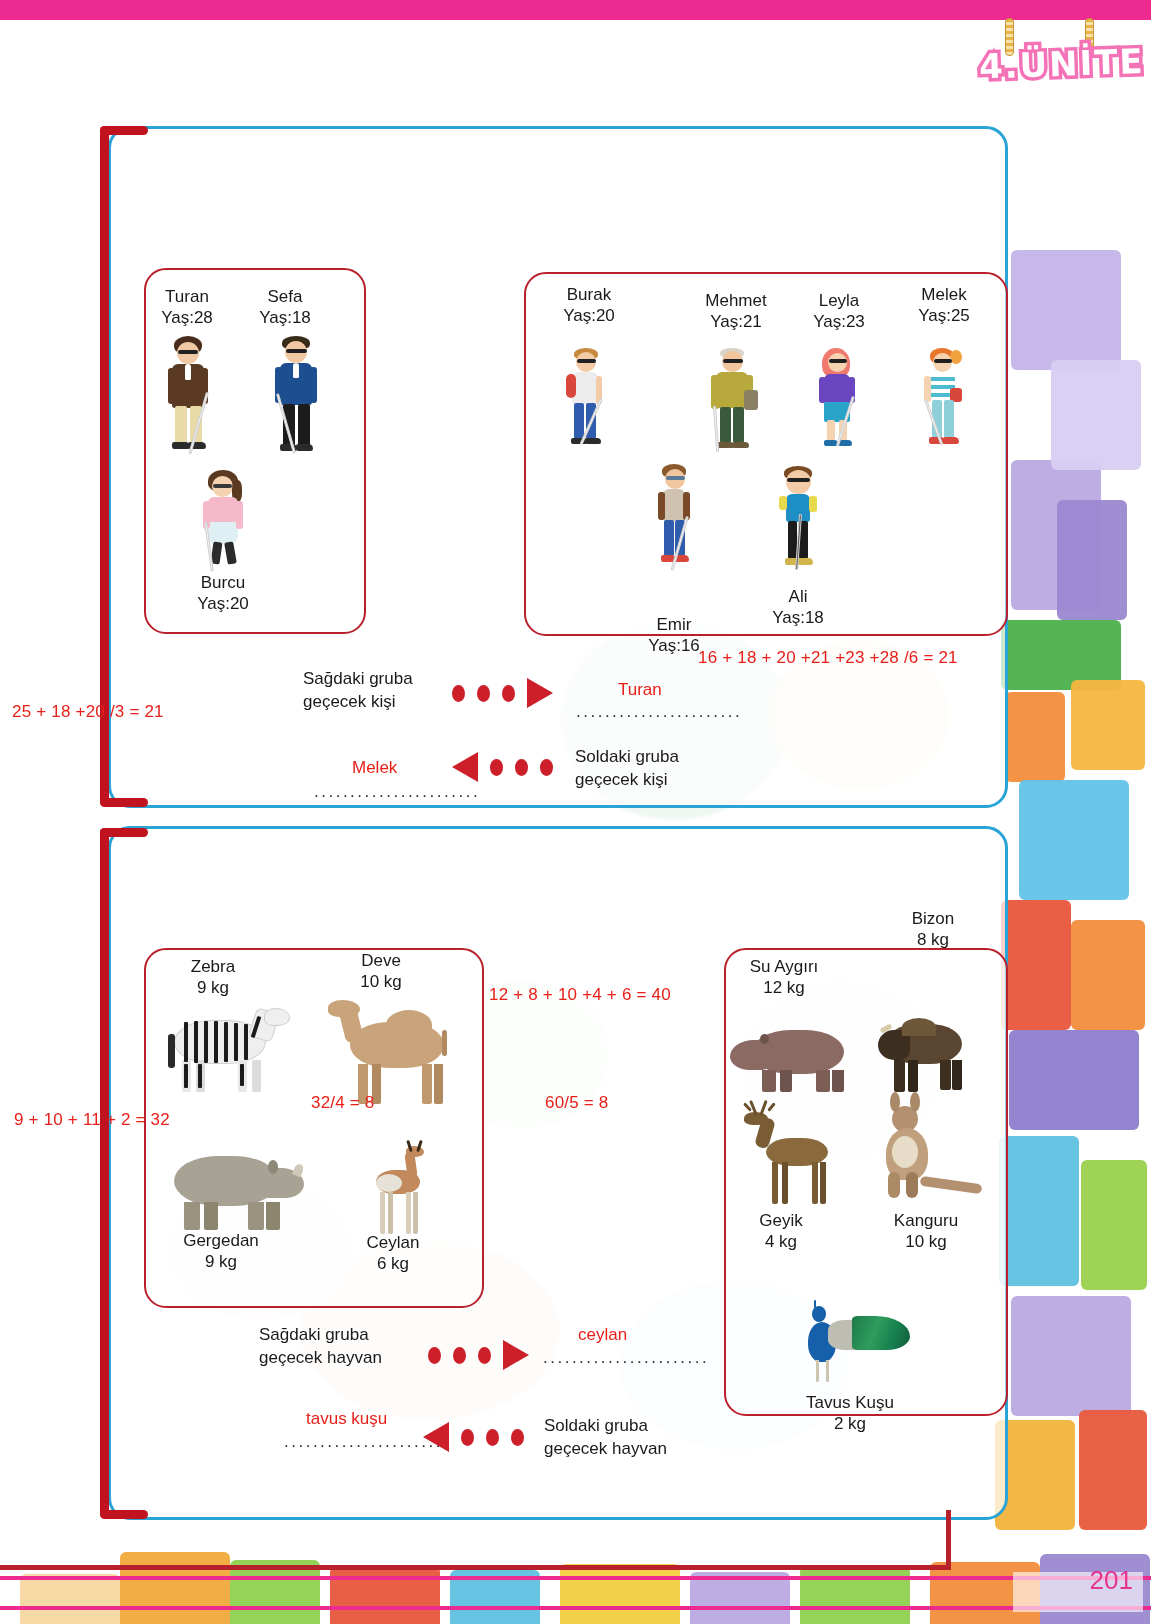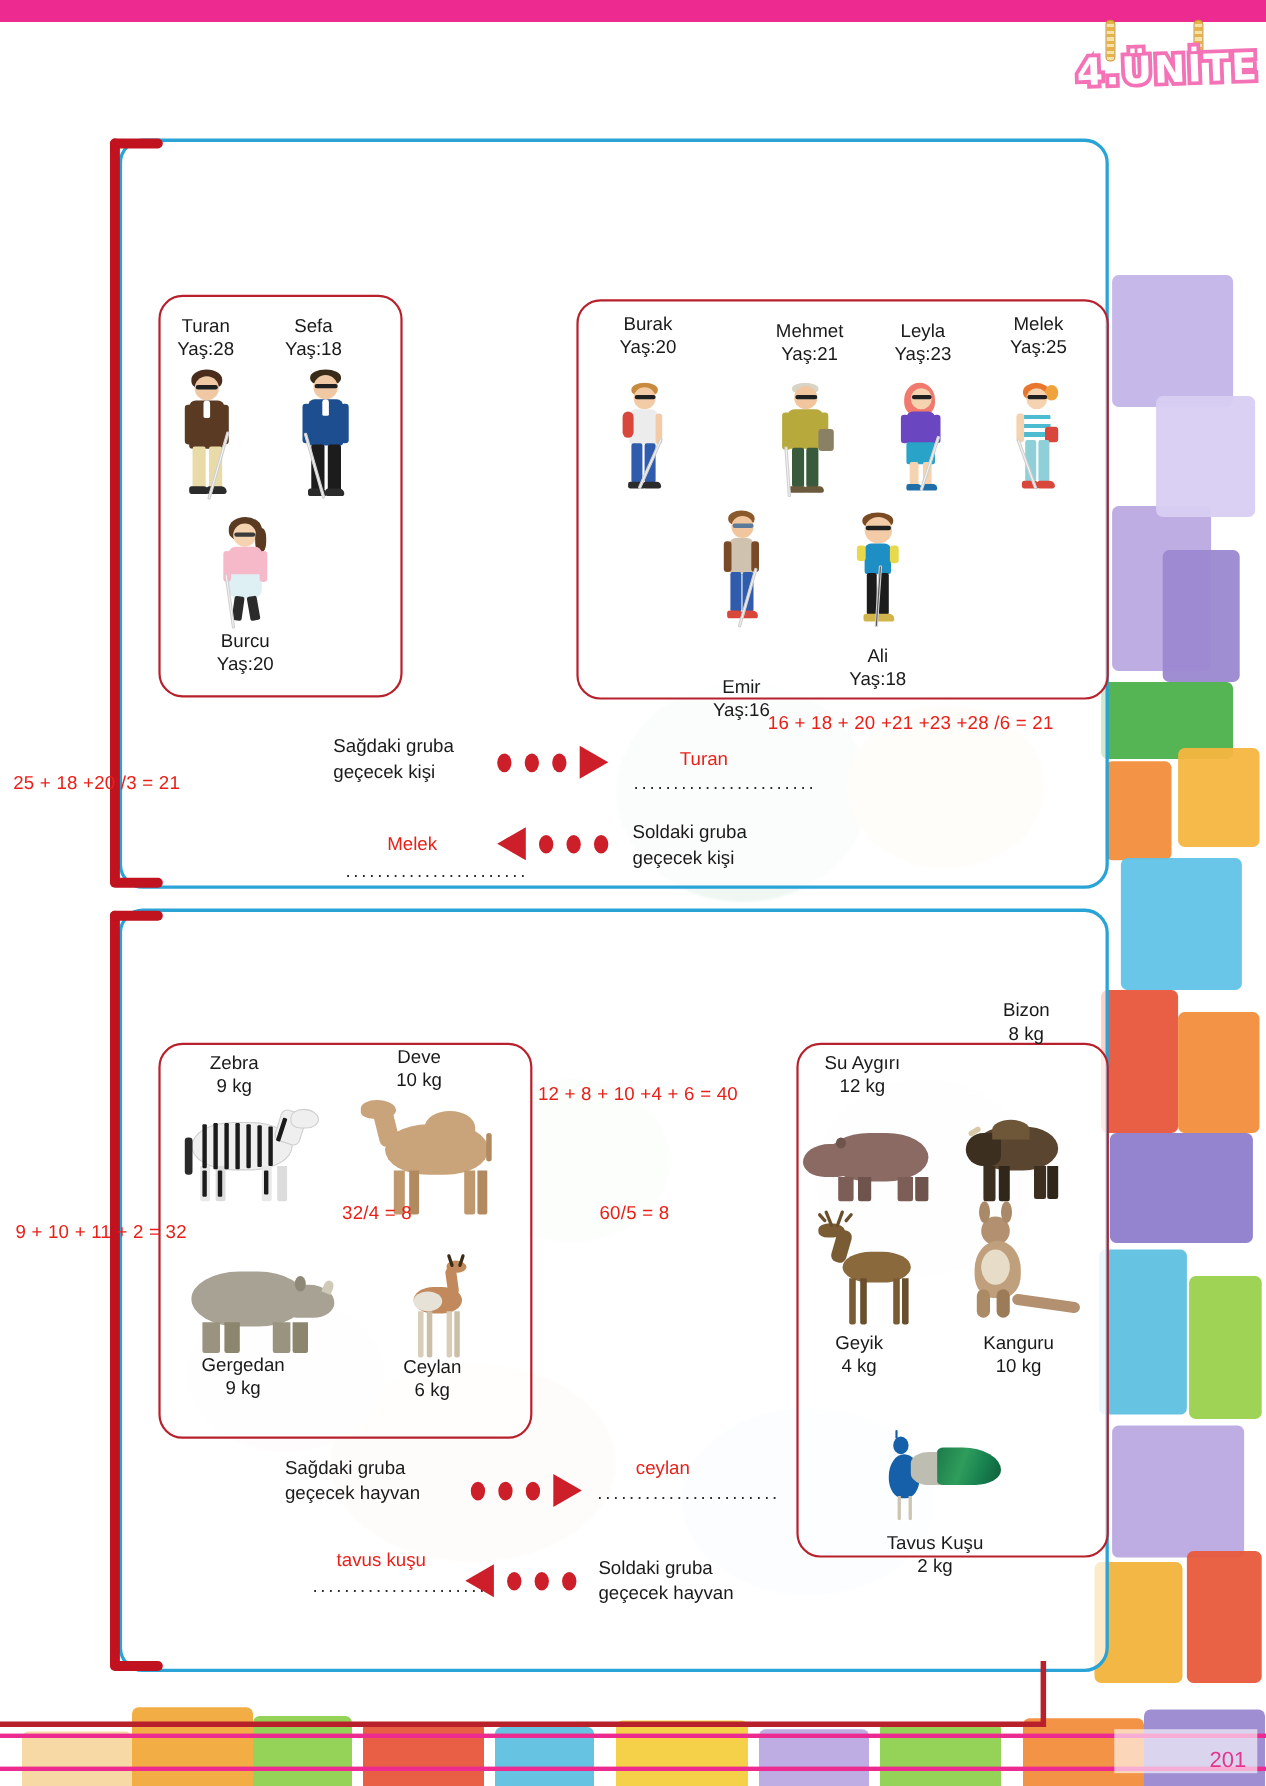--- a/index.html
+++ b/index.html
@@ -163,22 +163,22 @@
            border-top: 15px solid transparent; border-bottom: 15px solid transparent; }
   .tri-l { width: 0; height: 0; border-right: 26px solid #cc1f2a;
            border-top: 15px solid transparent; border-bottom: 15px solid transparent; }
   .dots-line {
     position: absolute; z-index: 7; font-size: 17px; letter-spacing: 2.5px;
     color: #2b2b2b;
   }
 
   
   .pagenum {
-    position: absolute; right: 18px; bottom: 12px; z-index: 9;
-    font-size: 20px; color: #e4368f; font-weight: 500;
+    position: absolute; right: 18px; bottom: 28px; z-index: 9;
+    font-size: 26px; color: #e4368f; font-weight: 500;
   }
   .pagenum-bg {
     position: absolute; right: 8px; bottom: 12px; width: 130px; height: 40px;
     background: rgba(255,255,255,.62); z-index: 8;
   }
   .red-corner {
     position: absolute; z-index: 7; background: #b8202b;
   }
 </style>
 </head>

